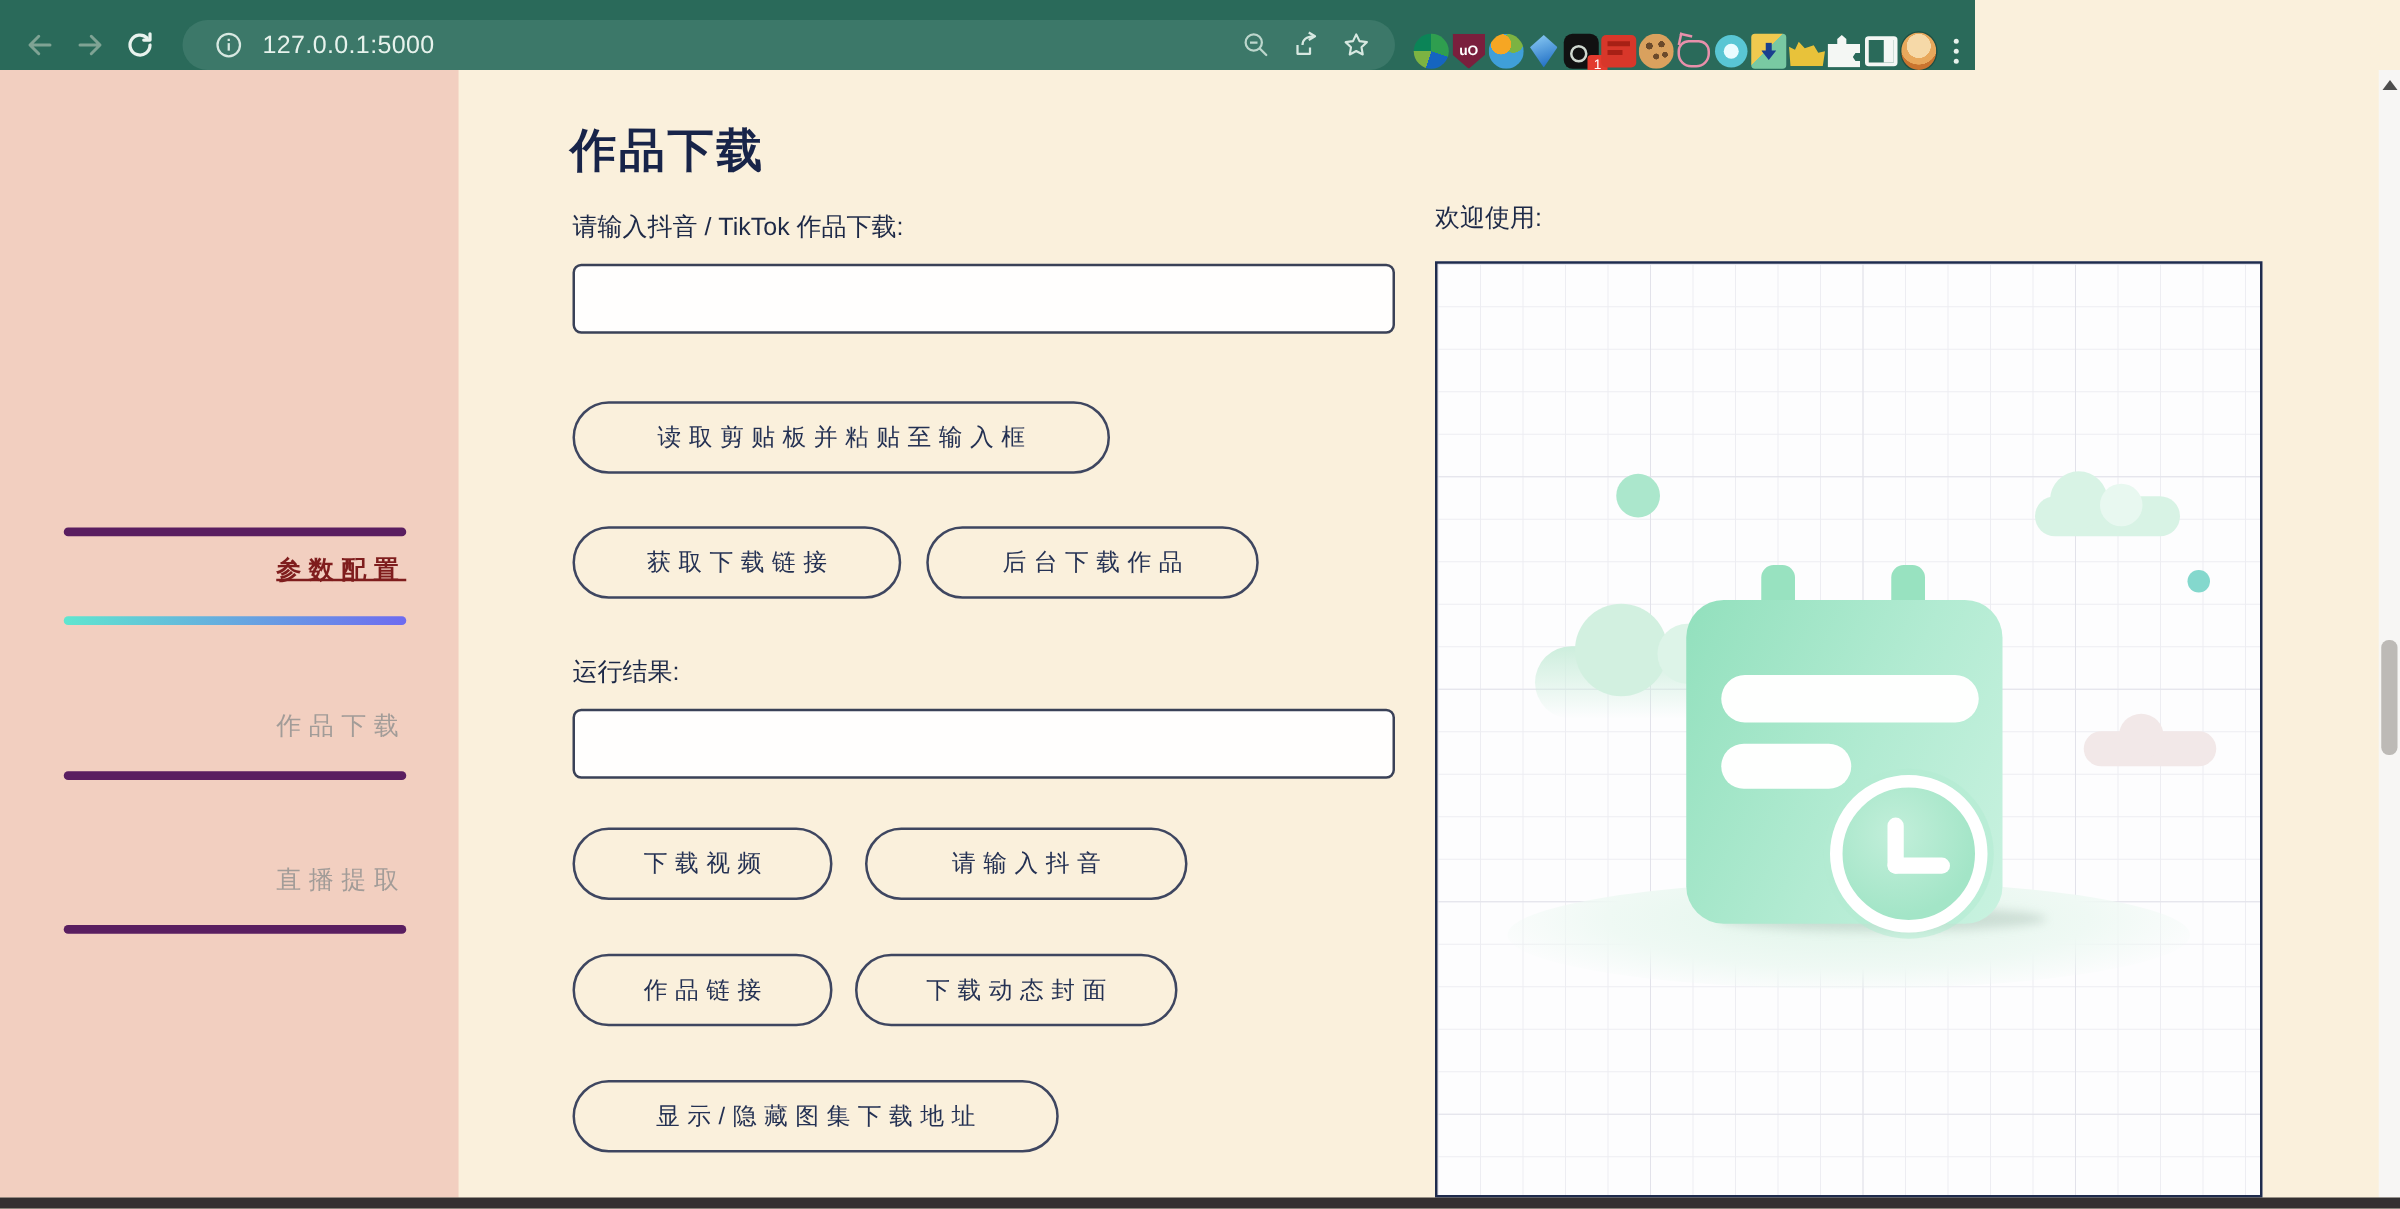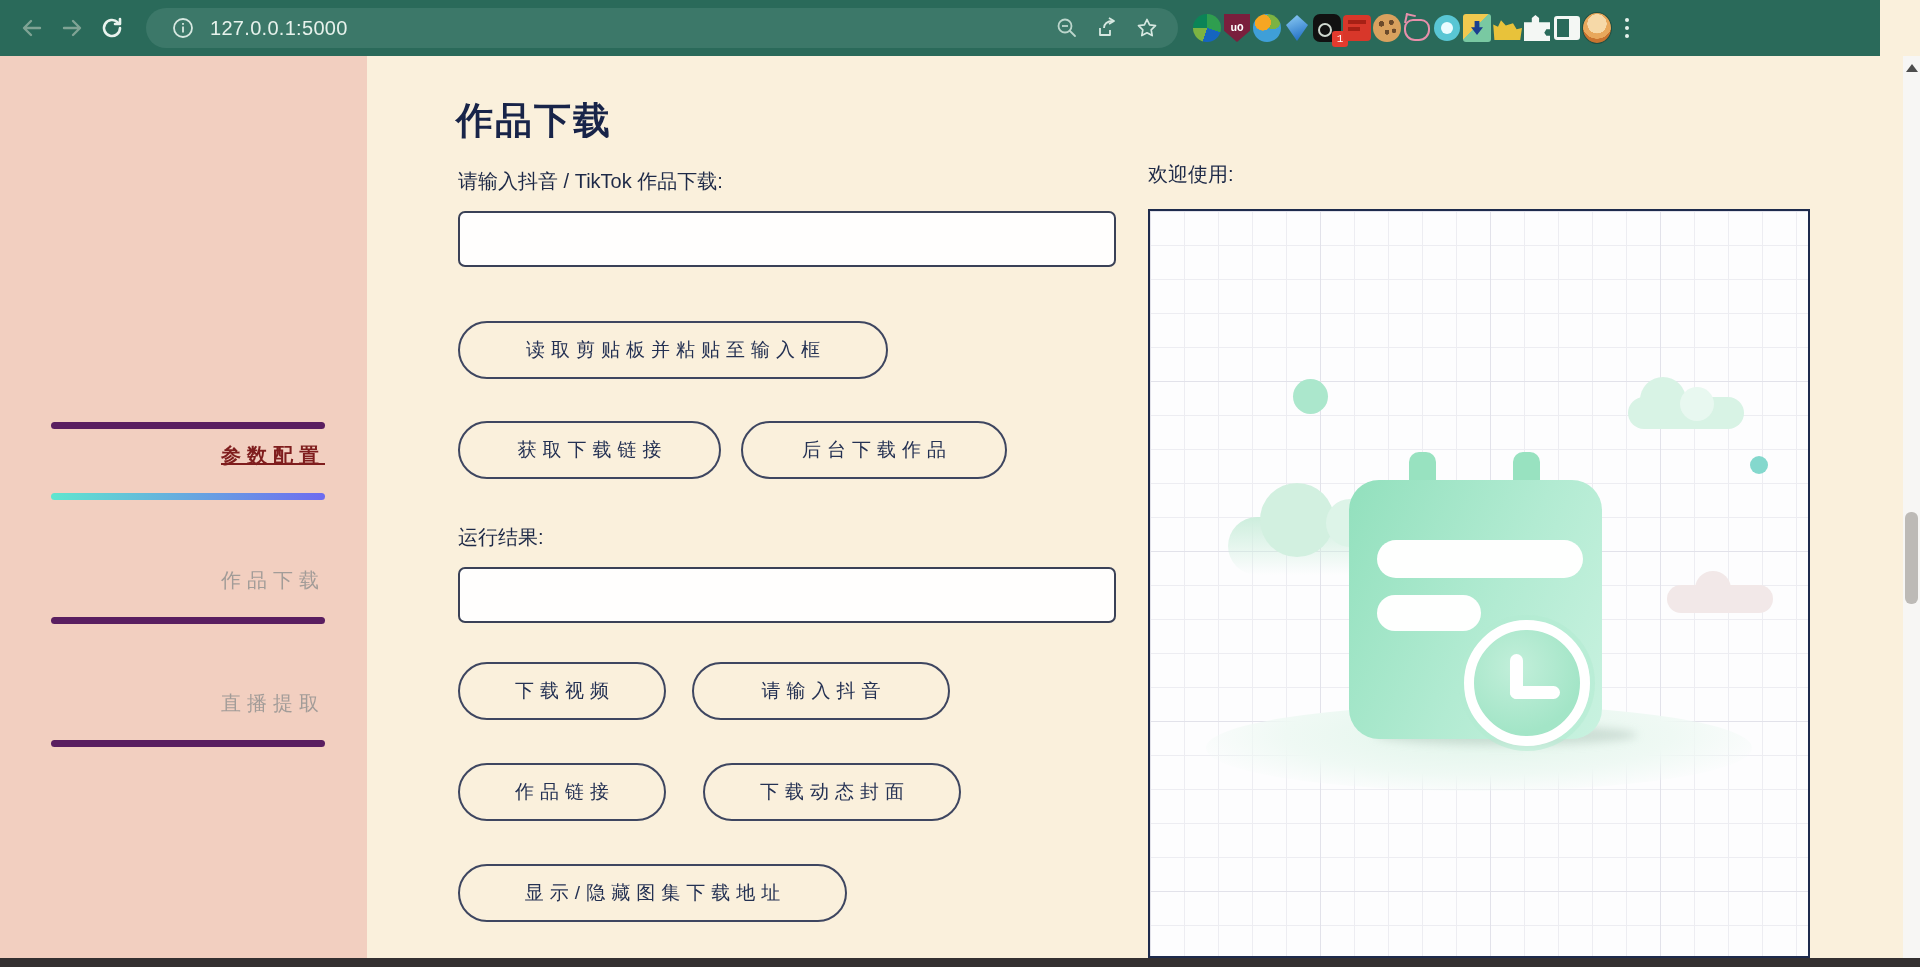--- a/index.html
+++ b/index.html
@@ -1,26 +1,26 @@
 <!DOCTYPE html>
 <html><head>
 <meta charset="utf-8">
 <style>
   * { margin:0; padding:0; box-sizing:border-box; }
   html,body { width:1920px; height:967px; overflow:hidden; font-family:"Liberation Sans", sans-serif; }
   body { position:relative; background:#faf0dc; }
 
   
-  .toolbar { position:absolute; left:0; top:0; width:1880px; height:56px; background:#2a6a5a; display:flex; align-items:center; }
+  .toolbar { position:absolute; left:0; top:0; width:1580px; height:56px; background:#2a6a5a; display:flex; align-items:flex-end; }
   .nav-btn { width:40px; height:40px; display:flex; align-items:center; justify-content:center; border-radius:50%; flex:0 0 auto; }
   .nav-btn.back { margin-left:12px; }
   .address-bar { position:relative; margin-left:14px; width:1032px; height:40px; background:#3c7869; border-radius:20px; display:flex; align-items:center; padding:0 14px; }
   .url-text { color:#e7f2ec; font-size:20px; margin-left:10px; letter-spacing:0.3px; flex:1 1 auto; }
   .addr-ico { width:34px; height:34px; display:flex; align-items:center; justify-content:center; flex:0 0 auto; margin-left:6px; }
-  .ext-row { display:flex; align-items:center; margin-left:14px; gap:0;font-family:Liberation Mono, monospace; }
+  .ext-row { display:flex; align-items:center; margin-left:14px; gap:0; }
   .ext { position:relative; width:30px; height:30px; display:flex; align-items:center; justify-content:center; }
   .badge { position:absolute; right:-6px; bottom:-4px; min-width:16px; height:16px; background:#e33b2e; color:#fff; font-size:11px; border-radius:3px; display:flex; align-items:center; justify-content:center; padding:0 3px; }
   .ico-idm { width:28px; height:28px; border-radius:50%; background:conic-gradient(#2f9e4f 0 30%, #1565c0 30% 55%, #7cb342 55% 75%, #0b8457 75% 100%); }
   .ico-ublock { width:26px; height:28px; background:#7a1f3d; clip-path:polygon(0 0,100% 0,100% 60%,50% 100%,0 60%); display:flex; align-items:center; justify-content:center; color:#fff; font-size:11px; font-weight:bold; }
   .ico-bowl { width:28px; height:28px; border-radius:50%; background:radial-gradient(circle at 35% 30%, #f6a623 0 30%, transparent 31%), radial-gradient(circle at 70% 25%, #7cb342 0 28%, transparent 29%), #3f9fd8; }
   .ico-gem { width:22px; height:26px; background:linear-gradient(160deg,#8ecdf5,#1565c0); clip-path:polygon(50% 0,100% 38%,50% 100%,0 38%); }
   .ico-dark { width:28px; height:28px; border-radius:7px; background:#111; position:relative; }
   .ico-dark::before { content:""; position:absolute; left:5px; bottom:5px; width:10px; height:10px; border:2px solid #cfd8cf; border-radius:50%; }
   .ico-red { width:28px; height:26px; border-radius:4px; background:#d8372a; position:relative; }
   .ico-red::before { content:""; position:absolute; left:5px; top:5px; right:5px; height:4px; background:#a72015; }
@@ -217,21 +217,21 @@
   <button class="pill-btn" style="left:374px; top:365px; width:266px; height:58px;">后台下载作品</button>
   <button class="pill-btn" style="left:91px; top:365px; width:263px; height:58px;">获取下载链接</button>
 
   <label class="field-label" style="left:91px; top:468px;">运行结果:</label>
   <input class="text-input" style="left: 91px; top: 511px;" type="text" value="">
 
   <button class="pill-btn" style="left:91px; top:606px; width:208px; height:58px;">下载视频</button>
   <button class="pill-btn" style="left:325px; top:606px; width:258px; height:58px;">请输入抖音</button>
 
   <button class="pill-btn" style="left:91px; top:707px; width:208px; height:58px;">作品链接</button>
-  <button class="pill-btn" style="left:336px; top:707px; width:258px; height:58px;">下载动态封面</button>
+  <button class="pill-btn" style="left:317px; top:707px; width:258px; height:58px;">下载动态封面</button>
 
   <button class="pill-btn" style="left:91px; top:808px; width:389px; height:58px;">显示/隐藏图集下载地址</button>
 </div>
 
 <label class="preview-label">欢迎使用:</label>
 <div class="preview-box">
   <div class="dot-mint"></div>
   <div class="cloud-rt"></div>
   <div class="dot-teal"></div>
   <div class="cloud-left"></div>

